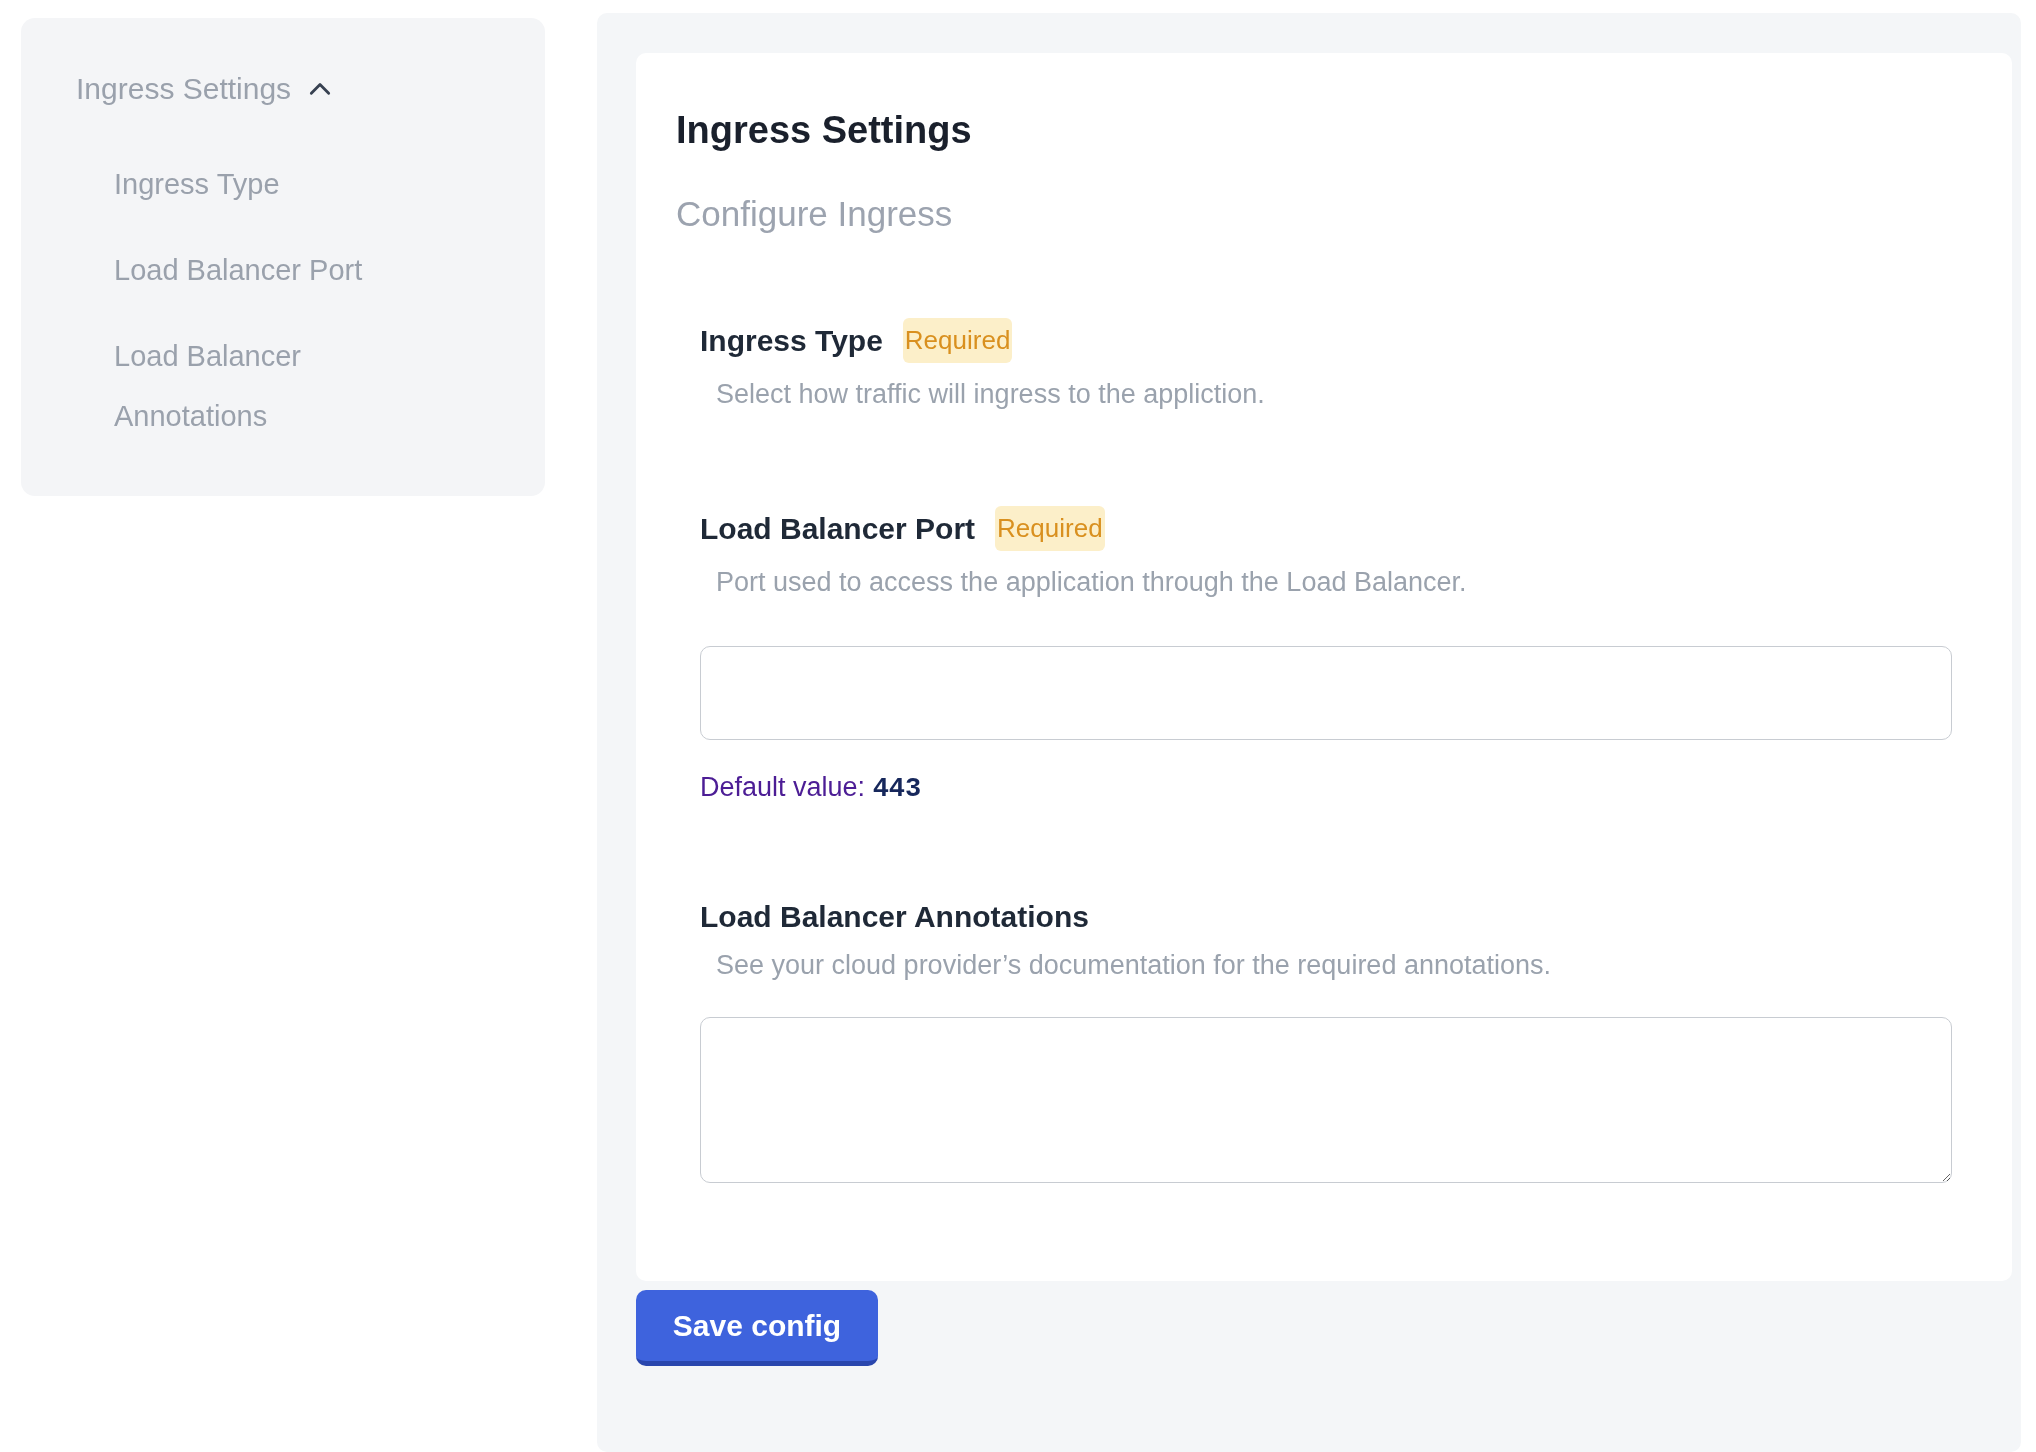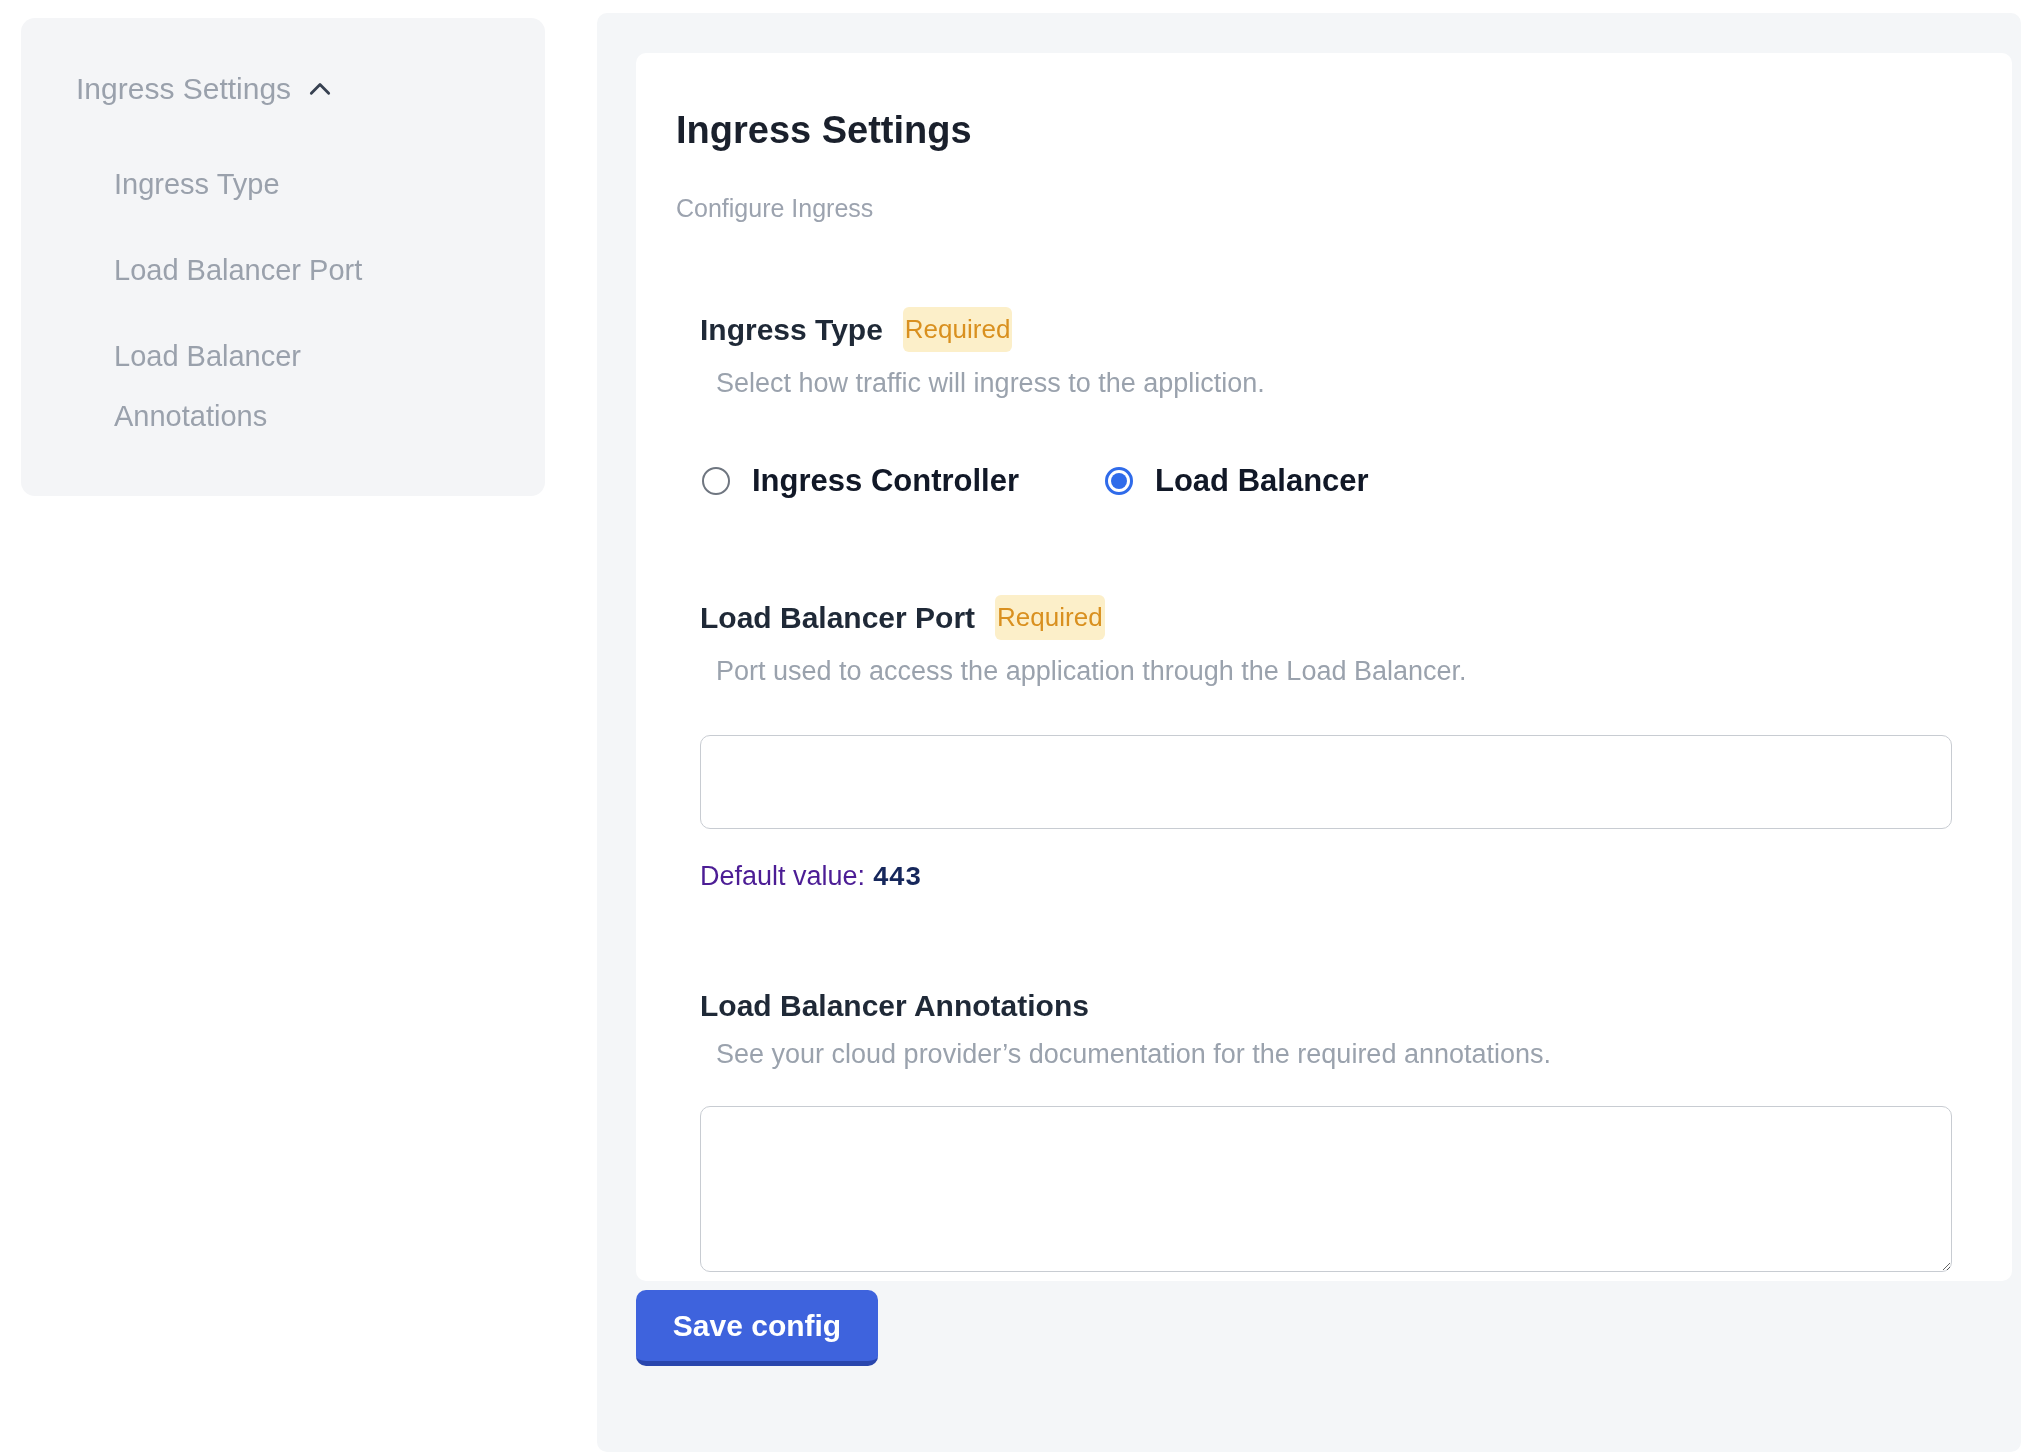--- a/index.html
+++ b/index.html
@@ -67,21 +67,21 @@
     border-radius: 10px;
     padding: 56px 60px 0 40px;
   }
   .card-title {
     font-size: 38px;
     font-weight: bold;
     color: #1a202c;
     margin: 0 0 42px 0;
   }
   .card-subtitle {
-    font-size: 25px;
+    font-size: 35px;
     color: #9ca3af;
     margin: 16px 0 84px 0;
   }
   .section { margin-left: 24px; }
   .section-header {
     display: flex;
     align-items: center;
     gap: 20px;
     margin-bottom: 12px;
   }
@@ -211,30 +211,20 @@
     <h1 class="card-title">Ingress Settings</h1>
     <p class="card-subtitle">Configure Ingress</p>
 
     <div class="section">
       <div class="section-header">
         <span class="section-label">Ingress Type</span>
         <span class="badge">Required</span>
       </div>
       <p class="section-desc">Select how traffic will ingress to the appliction.</p>
 
-      <div class="radio-row">
-        <div class="radio-option">
-          <span class="radio"></span>
-          <span>Ingress Controller</span>
-        </div>
-        <div class="radio-option">
-          <span class="radio selected"></span>
-          <span>Load Balancer</span>
-        </div>
-      </div>
     </div>
 
     <div class="section section-port">
       <div class="section-header">
         <span class="section-label">Load Balancer Port</span>
         <span class="badge">Required</span>
       </div>
       <p class="section-desc">Port used to access the application through the Load Balancer.</p>
       <input type="text" class="text-input" value="" style="">
       <div class="default-row">

